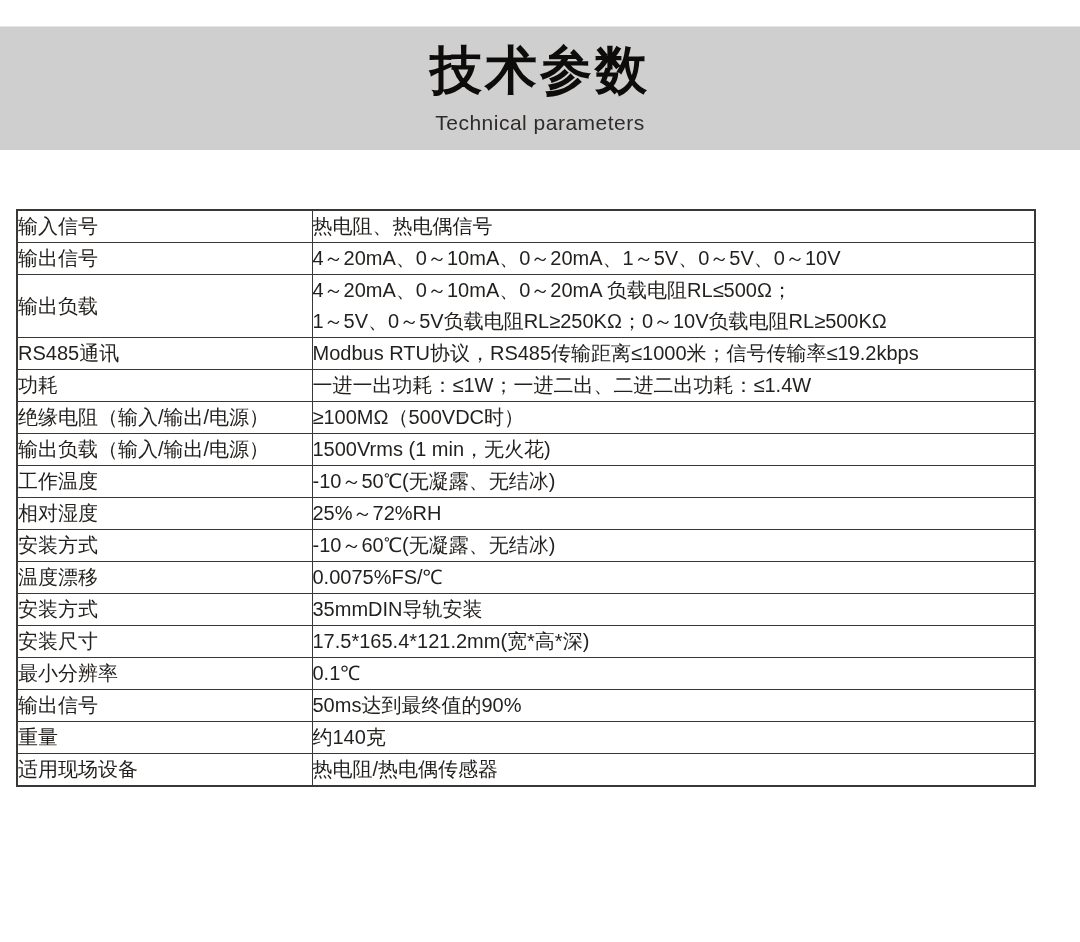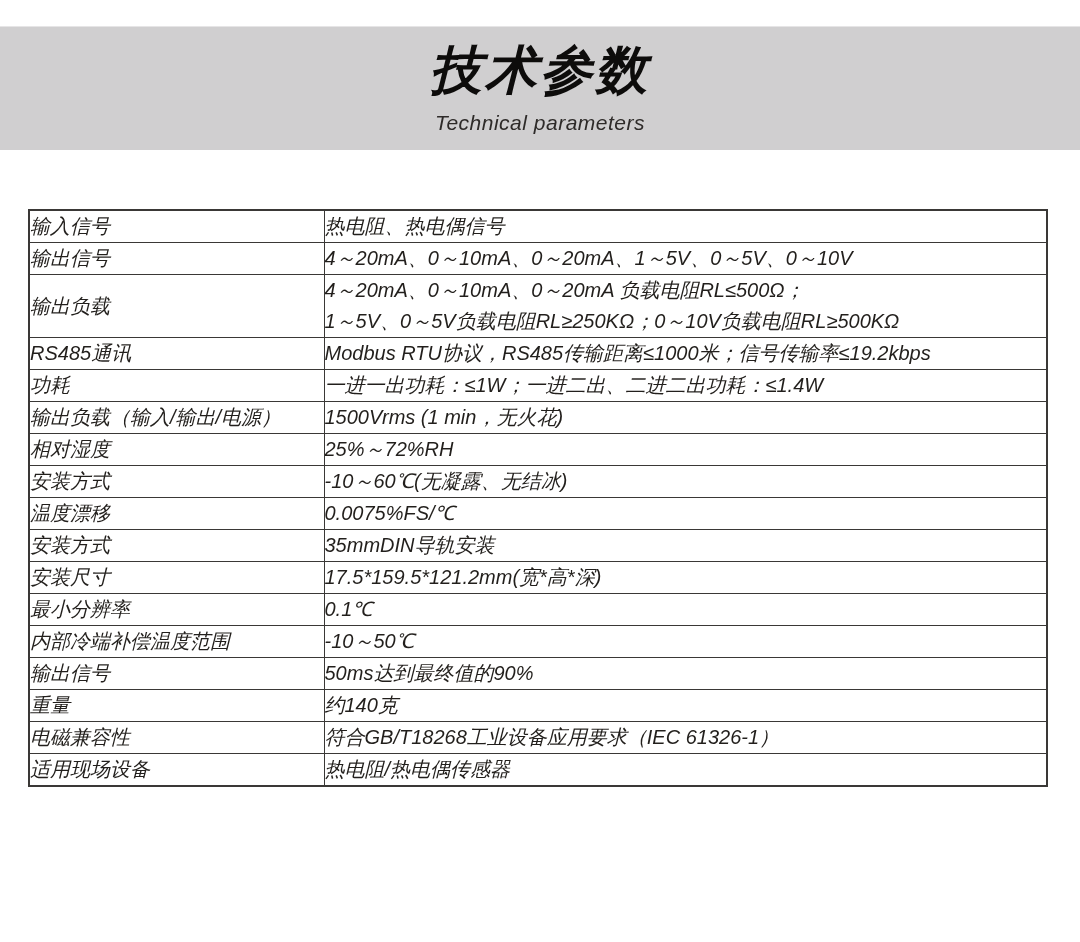--- a/index.html
+++ b/index.html
@@ -9,21 +9,21 @@
   }
   * { margin: 0; padding: 0; box-sizing: border-box; }
   html, body {
     width: 1080px;
     height: 942px;
     background: #ffffff;
     overflow: hidden;
     font-family: "Liberation Sans", sans-serif;
     color: var(--text-color);
   }
-  .page { position: relative; width: 1080px; height: 942px; font-style: italic; }
+  .page { position: relative; width: 1080px; height: 942px; }
 
   
   .header-band {
     position: absolute;
     left: 0; top: 26px;
     width: 1080px; height: 124px;
     background: var(--band-bg);
     border-top: 1px solid #e6e5e6;
     display: flex;
     flex-direction: column;
@@ -41,21 +41,21 @@
     font-size: 21px;
     font-weight: 400;
     color: #2e2b29;
     margin-top: 12px;
     letter-spacing: 0.5px;
   }
 
   
   .spec-table {
     position: absolute;
-    left: 28px; top: 209px;
+    left: 16px; top: 209px;
     width: 1020px;
     border-collapse: collapse;
     table-layout: fixed;
     font-size: 20px;
   }
   .spec-table td {
     border: 1px solid var(--border-color);
     vertical-align: middle;
     height: 31px;
     padding: 0;
@@ -105,23 +105,35 @@
             <div class="value-line">Modbus RTU协议，RS485传输距离≤1000米；信号传输率≤19.2kbps</div>
           </td>
         </tr>
         <tr>
           <td class="label-cell">功耗</td>
           <td class="value-cell">
             <div class="value-line">一进一出功耗：≤1W；一进二出、二进二出功耗：≤1.4W</div>
           </td>
         </tr>
         <tr>
+          <td class="label-cell">绝缘电阻（输入/输出/电源）</td>
+          <td class="value-cell">
+            <div class="value-line">≥100MΩ（500VDC时）</div>
+          </td>
+        </tr>
+        <tr>
           <td class="label-cell">输出负载（输入/输出/电源）</td>
           <td class="value-cell">
             <div class="value-line">1500Vrms (1 min，无火花)</div>
+          </td>
+        </tr>
+        <tr>
+          <td class="label-cell">工作温度</td>
+          <td class="value-cell">
+            <div class="value-line">-10～50℃(无凝露、无结冰)</div>
           </td>
         </tr>
         <tr>
           <td class="label-cell">相对湿度</td>
           <td class="value-cell">
             <div class="value-line">25%～72%RH</div>
           </td>
         </tr>
         <tr>
           <td class="label-cell">安装方式</td>
@@ -137,54 +149,42 @@
         </tr>
         <tr>
           <td class="label-cell">安装方式</td>
           <td class="value-cell">
             <div class="value-line">35mmDIN导轨安装</div>
           </td>
         </tr>
         <tr>
           <td class="label-cell">安装尺寸</td>
           <td class="value-cell">
-            <div class="value-line">17.5*159.5*121.2mm(宽*高*深)</div>
+            <div class="value-line">17.5*165.4*121.2mm(宽*高*深)</div>
           </td>
         </tr>
         <tr>
           <td class="label-cell">最小分辨率</td>
           <td class="value-cell">
             <div class="value-line">0.1℃</div>
-          </td>
-        </tr>
-        <tr>
-          <td class="label-cell">内部冷端补偿温度范围</td>
-          <td class="value-cell">
-            <div class="value-line">-10～50℃</div>
           </td>
         </tr>
         <tr>
           <td class="label-cell">输出信号</td>
           <td class="value-cell">
             <div class="value-line">50ms达到最终值的90%</div>
           </td>
         </tr>
         <tr>
           <td class="label-cell">重量</td>
           <td class="value-cell">
             <div class="value-line">约140克</div>
           </td>
         </tr>
         <tr>
-          <td class="label-cell">电磁兼容性</td>
-          <td class="value-cell">
-            <div class="value-line">符合GB/T18268工业设备应用要求（IEC 61326-1）</div>
-          </td>
-        </tr>
-        <tr>
           <td class="label-cell">适用现场设备</td>
           <td class="value-cell">
             <div class="value-line">热电阻/热电偶传感器</div>
           </td>
         </tr>
       </tbody>
   </table>
 
 </div>
 

